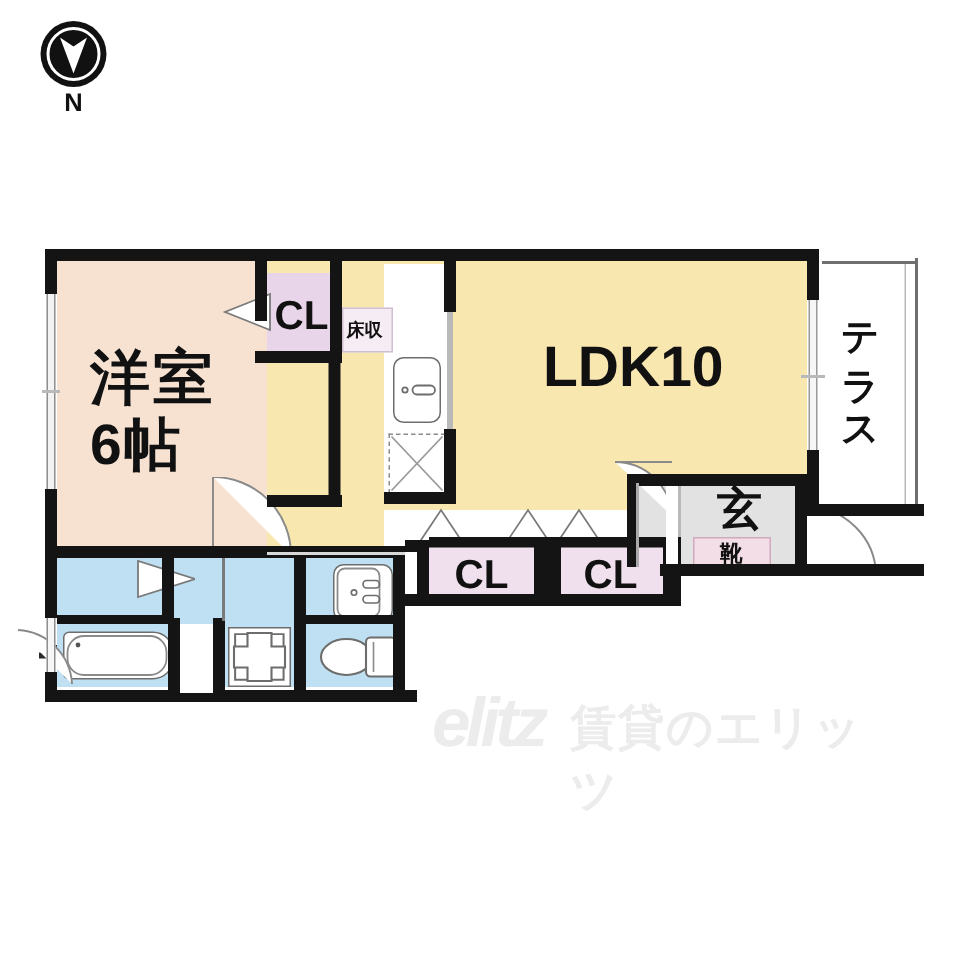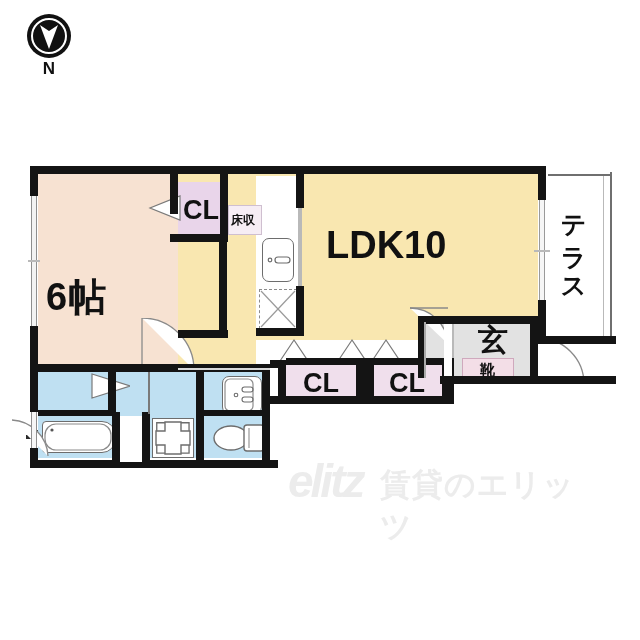--- a/index.html
+++ b/index.html
@@ -25,21 +25,21 @@
   .cmp-label{position:absolute;left:0;top:45px;width:54px;text-align:center;
              font-weight:700;font-size:17px;color:#111;letter-spacing:0;}
 
   
   .lbl{position:absolute;color:#111;font-weight:700;line-height:1;
        white-space:nowrap;}
   .lbl-jp{font-family:Liberation Sans, sans-serif;}
   .lbl-youshitsu{font-size:40px;letter-spacing:2px;}
   .lbl-jou{font-size:38px;letter-spacing:1px;}
   .lbl-ldk{font-size:38px;letter-spacing:0px;
-           font-family:"Liberation Sans",sans-serif;}
+           font-family:"Liberation Sans",sans-serif;margin-left:36px;}
   .lbl-cl{font-size:27px;font-family:"Liberation Sans",sans-serif;
           letter-spacing:0px;}
   .lbl-terrace{font-size:25px;writing-mode:vertical-rl;
                font-family:"DejaVu Sans",sans-serif;letter-spacing:3px;
                font-weight:700;}
   .lbl-gen{font-size:30px;}
   .lbl-kutsu{font-size:15px;}
   .lbl-yukashu{font-size:12px;letter-spacing:0px;}
 
   
@@ -104,21 +104,22 @@
   <div class="lbl lbl-cl" style="left:389px;top:370px;">CL</div>
 
   <div class="room" style="left:228px;top:205px;width:34px;height:30px;background:#f6edf4;
               border:1px solid #cfbfd0;box-sizing:border-box;"></div>
   <div class="lbl lbl-jp lbl-yukashu" style="left:231px;top:214px;">床収</div>
 
   <div class="room" style="left:462px;top:358px;width:52px;height:22px;background:#f3dee7;
               border:1px solid #cfa9bd;box-sizing:border-box;"></div>
   <div class="lbl lbl-jp lbl-kutsu" style="left:480px;top:362px;">靴</div>
 
-  <div class="lbl lbl-jp lbl-jou" style="left:46px;top:278px;">6帖</div>
+  <div class="lbl lbl-jp lbl-youshitsu" style="left:60px;top:232px;">洋室</div>
+  <div class="lbl lbl-jp lbl-jou" style="left:60px;top:278px;">6帖</div>
 
   <div class="lbl lbl-ldk" style="left:326px;top:226px;">LDK10</div>
 
   <div class="lbl lbl-jp lbl-terrace" style="left:561px;top:198px;">テラス</div>
 
   <div class="lbl lbl-jp lbl-gen" style="left:478px;top:325px;">玄</div>
 
   <div class="fx fx-round" style="left:262px;top:238px;width:32px;height:44px;"></div>
   <svg class="abs" style="left:262px;top:238px;" width="32" height="44">
     <circle cx="8" cy="22" r="1.8" fill="none" stroke="#6d6d6d" stroke-width="1.2"></circle>

